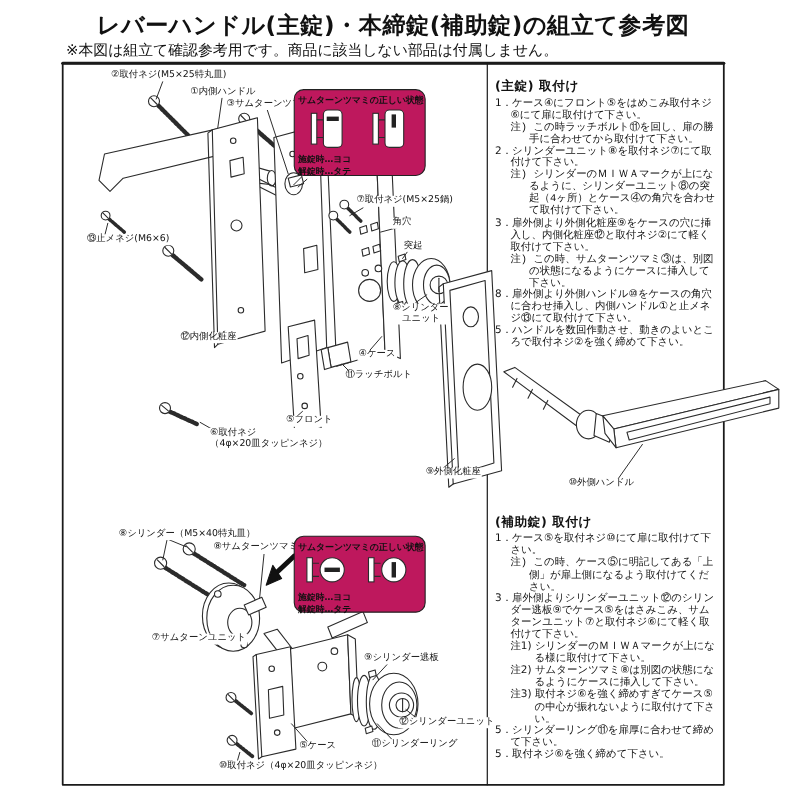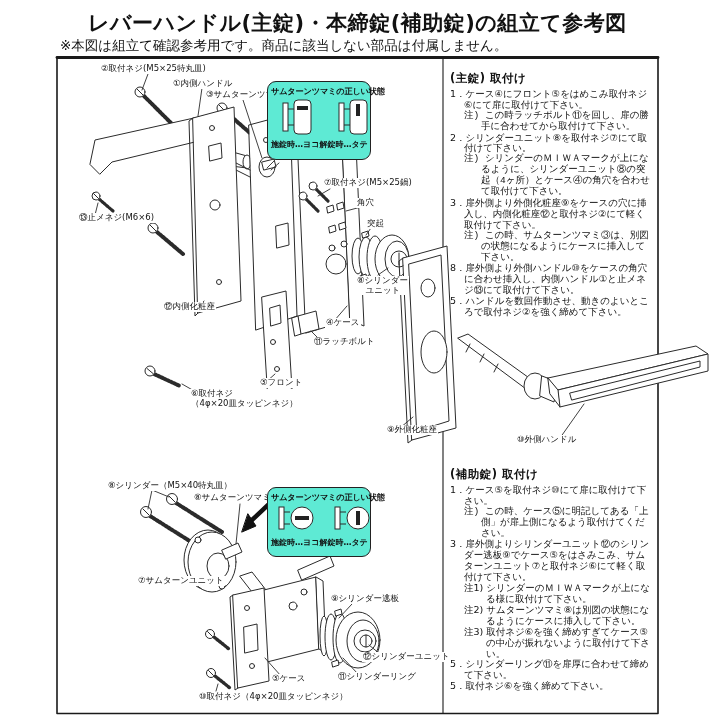--- a/index.html
+++ b/index.html
@@ -2,24 +2,24 @@
 <html><head>
 <meta charset="utf-8">
 <style>
   html,body{margin:0;padding:0;background:#fff;}
   .page{position:relative;width:720px;height:720px;background:#fff;overflow:hidden;
         font-family:"DejaVu Sans","Liberation Sans",sans-serif;color:#111;}
   .title{position:absolute;left:60px;top:9px;font-size:21px;font-weight:bold;letter-spacing:.5px;white-space:nowrap;margin-left:28px;}
   .subnote{position:absolute;left:60px;top:37px;font-size:13.5px;white-space:nowrap;text-align:right;}
   svg.art{position:absolute;left:0;top:0;}
   .lbl{position:absolute;font-size:8.5px;line-height:9.6px;white-space:pre;background:#fff;padding:0 1px;}
-  .callout{position:absolute;width:104px;border:1.6px solid #222;border-radius:9px;background:#5eead4;
+  .callout{position:absolute;width:120px;border:1.6px solid #222;border-radius:9px;background:#be185d;
            padding:4px 3px 2px;box-sizing:border-box;z-index:3;}
   .callout .ct{font-size:8.2px;font-weight:bold;text-align:center;white-space:nowrap;letter-spacing:-.2px;}
-  .caps{display:flex;justify-content:space-around;font-size:8px;font-weight:bold;white-space:nowrap;}
+  .caps{display:flex;justify-content:space-around;font-size:8px;font-weight:bold;white-space:nowrap;flex-direction:column;}
   .ins{position:absolute;left:450px;width:203px;font-size:9.5px;line-height:10.9px;}
   .ins .hd{font-size:11.5px;font-weight:bold;margin-bottom:5px;letter-spacing:.5px;}
   .st{padding-left:14px;text-indent:-14px;}
   .nt{margin-left:14px;padding-left:17px;text-indent:-17px;font-family:Liberation Mono, monospace;}
   .nt3{margin-left:14px;padding-left:22px;text-indent:-22px;}
 </style>
 </head>
 <body>
 
 <div class="page">

